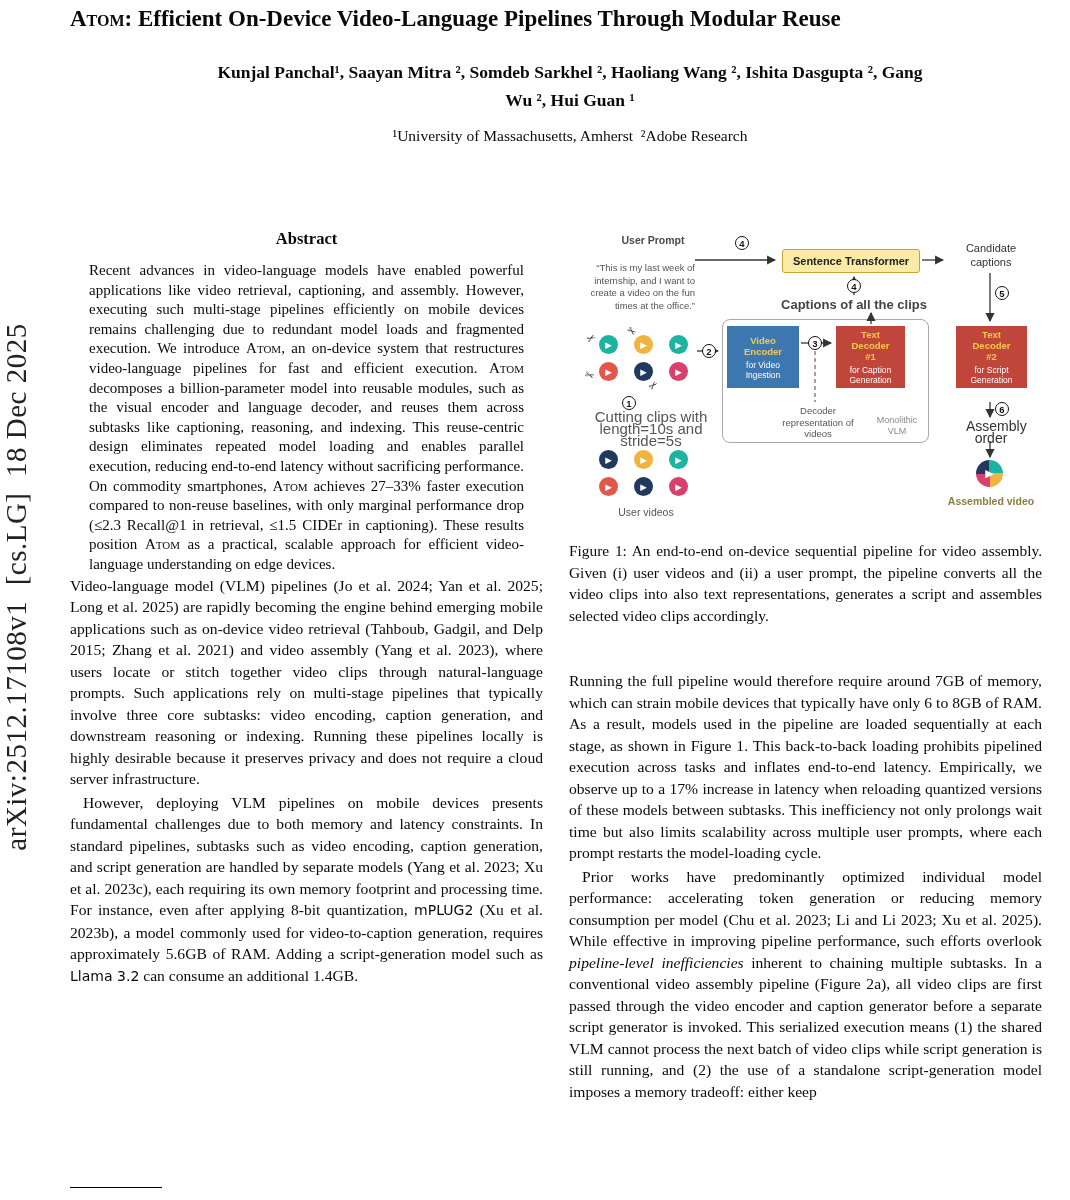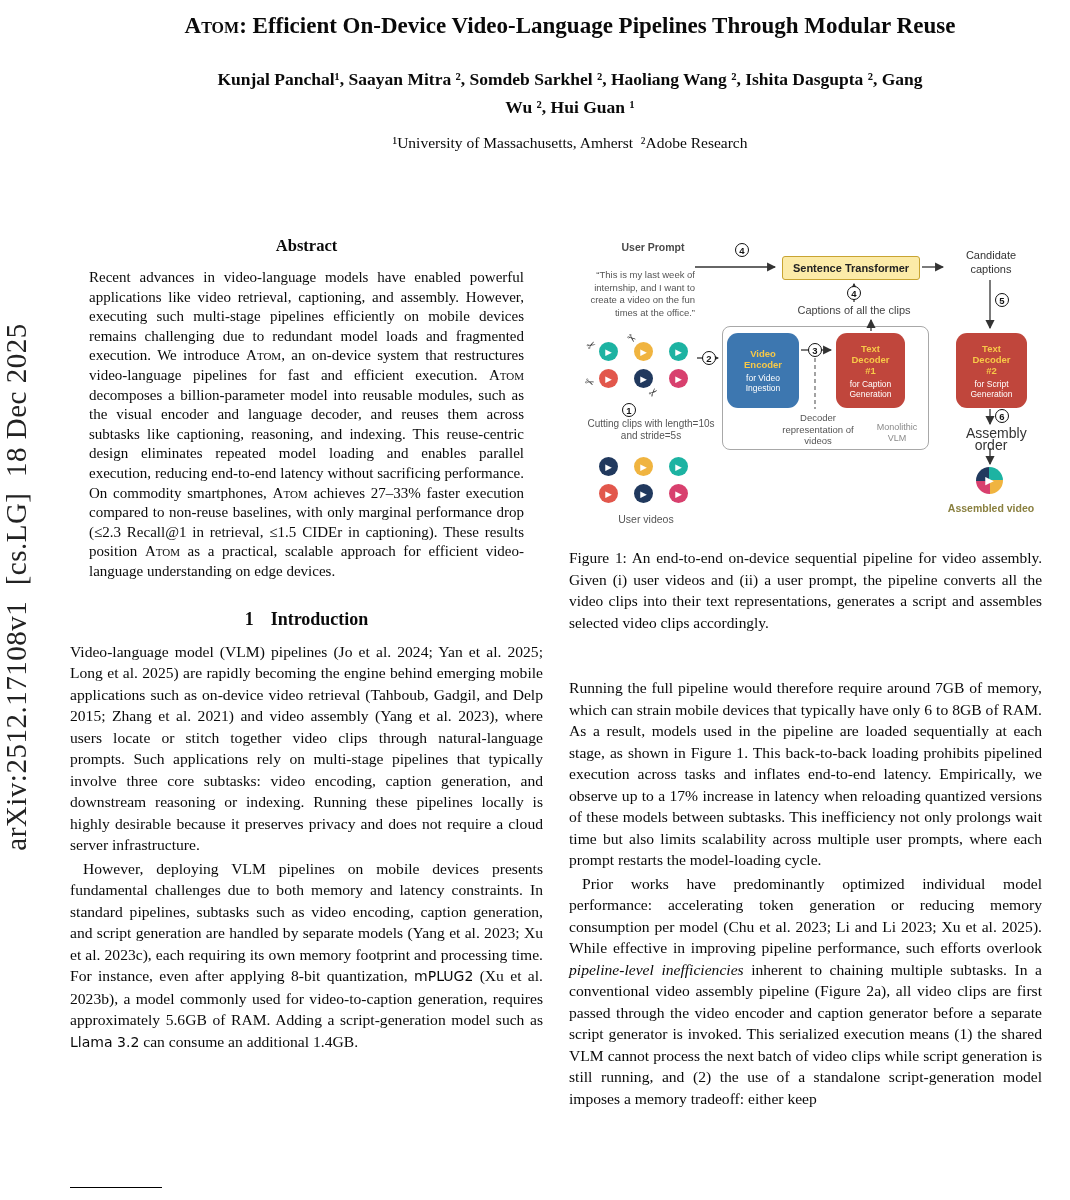--- a/index.html
+++ b/index.html
@@ -22,22 +22,22 @@
     height: 44px;
     transform: rotate(-90deg);
     text-align: center;
     font-size: 29px;
     color: #222;
     white-space: pre;
     letter-spacing: 0.5px;
   }
   .content { margin-left: 70px; width: 1000px; }
   .title {
-    padding-top: 13px;
-    text-align: center;
+    padding-top: 6px;
+    text-align: left;
     font-size: 23px;
     font-weight: bold;
   }
   .sc { font-variant: small-caps; }
   .mono { font-family: "DejaVu Sans", sans-serif; font-size: 0.9em; }
   .italic { font-style: italic; }
   .authors {
     margin-top: 26px;
     text-align: center;
     font-size: 17.5px;
@@ -120,47 +120,47 @@
     background: #fceba8; border: 1.5px solid #c8a432; border-radius: 3px;
     display: flex; align-items: center; justify-content: center;
     font-size: 11px; font-weight: bold; color: #222; z-index: 2;
   }
   .candidate-captions {
     position: absolute; left: 378px; top: 13px; width: 88px;
     font-size: 11px; line-height: 13.5px; color: #333; text-align: center;
   }
   .captions-label {
     position: absolute; left: 211px; top: 68px; width: 148px;
-    font-size: 11px; color: #444; text-align: center;
+    font-size: 13px; color: #444; text-align: center; font-weight: bold;
   }
   .vlm-container {
     position: absolute; left: 153px; top: 90px; width: 207px; height: 124px;
     background: #fff; border: 1.5px solid #a8a8a8; border-radius: 8px; z-index: 0;
   }
   .model-box {
-    position: absolute; width: 72px; height: 75px; border-radius: 11px;
+    position: absolute; width: 72px; height: 62px; border-radius: 0;
     display: flex; flex-direction: column; align-items: center; justify-content: center;
     text-align: center; padding: 20px; gap: 3px; z-index: 2;
   }
   .model-box .mb-title { font-size: 9.5px; font-weight: bold; color: #f7c948; line-height: 11px; }
   .model-box .mb-sub { font-size: 8.5px; color: #ffffff; line-height: 10px; }
   .encoder-box { left: 158px; top: 97px; background: #3d77b0; }
   .decoder1-box { left: 267px; top: 97px; width: 69px; background: #c0463c; }
   .decoder2-box { left: 387px; top: 97px; width: 71px; background: #c0463c; }
   .latent-label {
     position: absolute; left: 203px; top: 176px; width: 92px;
     font-size: 9.5px; line-height: 11.5px; color: #555; text-align: center; z-index: 2;
   }
   .vlm-label {
     position: absolute; left: 301px; top: 186px; width: 54px;
     font-size: 9px; line-height: 11px; color: #8a8a8a; text-align: center; z-index: 2;
   }
   .cutting-label {
     position: absolute; left: 12px; top: 182px; width: 140px;
-    font-size: 10px; line-height: 12px; color: #555; text-align: center;
+    font-size: 15px; line-height: 12px; color: #555; text-align: center;
   }
   .user-videos-label {
     position: absolute; left: 27px; top: 277px; width: 100px;
     font-size: 10.5px; color: #555; text-align: center;
   }
   .assembly-order-label {
     position: absolute; left: 397px; top: 191px; width: 50px;
     font-size: 14px; line-height: 12px; color: #333; text-align: center;
   }
   .assembled-video-label {
@@ -229,23 +229,20 @@
     </div>
 
     <div class="affiliations">¹University of Massachusetts, Amherst  ²Adobe Research</div>
 
     <div class="columns">
 
       <div class="col">
         <h2 class="abstract-heading">Abstract</h2>
         <p class="abstract-body"><span>Recent advances in video-language models have enabled powerful applications like video retrieval, captioning, and assembly. However, executing such multi-stage pipelines efficiently on mobile devices remains challenging due to redundant model loads and fragmented execution. We introduce </span><span class="sc">Atom</span><span>, an on-device system that restructures video-language pipelines for fast and efficient execution. </span><span class="sc">Atom</span><span> decomposes a billion-parameter model into reusable modules, such as the visual encoder and language decoder, and reuses them across subtasks like captioning, reasoning, and indexing. This reuse-centric design eliminates repeated model loading and enables parallel execution, reducing end-to-end latency without sacrificing performance. On commodity smartphones, </span><span class="sc">Atom</span><span> achieves 27–33% faster execution compared to non-reuse baselines, with only marginal performance drop (≤2.3 Recall@1 in retrieval, ≤1.5 CIDEr in captioning). These results position </span><span class="sc">Atom</span><span> as a practical, scalable approach for efficient video-language understanding on edge devices.</span></p>
 
-        <h2 class="section-heading">
-          <span class="sec-num">1</span><span>Introduction</span>
-        </h2>
 
         <p class="body-par">Video-language model (VLM) pipelines (Jo et al. 2024; Yan et al. 2025; Long et al. 2025) are rapidly becoming the engine behind emerging mobile applications such as on-device video retrieval (Tahboub, Gadgil, and Delp 2015; Zhang et al. 2021) and video assembly (Yang et al. 2023), where users locate or stitch together video clips through natural-language prompts. Such applications rely on multi-stage pipelines that typically involve three core subtasks: video encoding, caption generation, and downstream reasoning or indexing. Running these pipelines locally is highly desirable because it preserves privacy and does not require a cloud server infrastructure.</p>
         <p class="body-par indent par-gap"><span>However, deploying VLM pipelines on mobile devices presents fundamental challenges due to both memory and latency constraints. In standard pipelines, subtasks such as video encoding, caption generation, and script generation are handled by separate models (Yang et al. 2023; Xu et al. 2023c), each requiring its own memory footprint and processing time. For instance, even after applying 8-bit quantization, </span><span class="mono">mPLUG2</span><span> (Xu et al. 2023b), a model commonly used for video-to-caption generation, requires approximately 5.6GB of RAM. Adding a script-generation model such as </span><span class="mono">Llama 3.2</span><span> can consume an additional 1.4GB.</span></p>
       </div>
 
       <div class="col">
 
         <figure class="figure-block">
           <div class="diagram">
 
@@ -324,21 +321,21 @@
               <span class="clip c-yellow"></span>
               <span class="clip c-teal"></span>
               <span class="clip c-orange"></span>
               <span class="clip c-navy"></span>
               <span class="clip c-pink"></span>
             </div>
 
             <div class="assembled-icon"></div>
           </div>
 
-          <figcaption class="figcaption">Figure 1: An end-to-end on-device sequential pipeline for video assembly. Given (i) user videos and (ii) a user prompt, the pipeline converts all the video clips into their text representations, generates a script and assembles selected video clips accordingly.</figcaption>
+          <figcaption class="figcaption">Figure 1: An end-to-end on-device sequential pipeline for video assembly. Given (i) user videos and (ii) a user prompt, the pipeline converts all the video clips into also text representations, generates a script and assembles selected video clips accordingly.</figcaption>
         </figure>
 
         <p class="body-par after-figure">Running the full pipeline would therefore require around 7GB of memory, which can strain mobile devices that typically have only 6 to 8GB of RAM. As a result, models used in the pipeline are loaded sequentially at each stage, as shown in Figure 1. This back-to-back loading prohibits pipelined execution across tasks and inflates end-to-end latency. Empirically, we observe up to a 17% increase in latency when reloading quantized versions of these models between subtasks. This inefficiency not only prolongs wait time but also limits scalability across multiple user prompts, where each prompt restarts the model-loading cycle.</p>
         <p class="body-par indent par-gap"><span>Prior works have predominantly optimized individual model performance: accelerating token generation or reducing memory consumption per model (Chu et al. 2023; Li and Li 2023; Xu et al. 2025). While effective in improving pipeline performance, such efforts overlook </span><span class="italic">pipeline-level inefficiencies</span><span> inherent to chaining multiple subtasks. In a conventional video assembly pipeline (Figure 2a), all video clips are first passed through the video encoder and caption generator before a separate script generator is invoked. This serialized execution means (1) the shared VLM cannot process the next batch of video clips while script generation is still running, and (2) the use of a standalone script-generation model imposes a memory tradeoff: either keep</span></p>
       </div>
 
     </div>
   </div>
 
   <div class="footnote-rule"></div>

